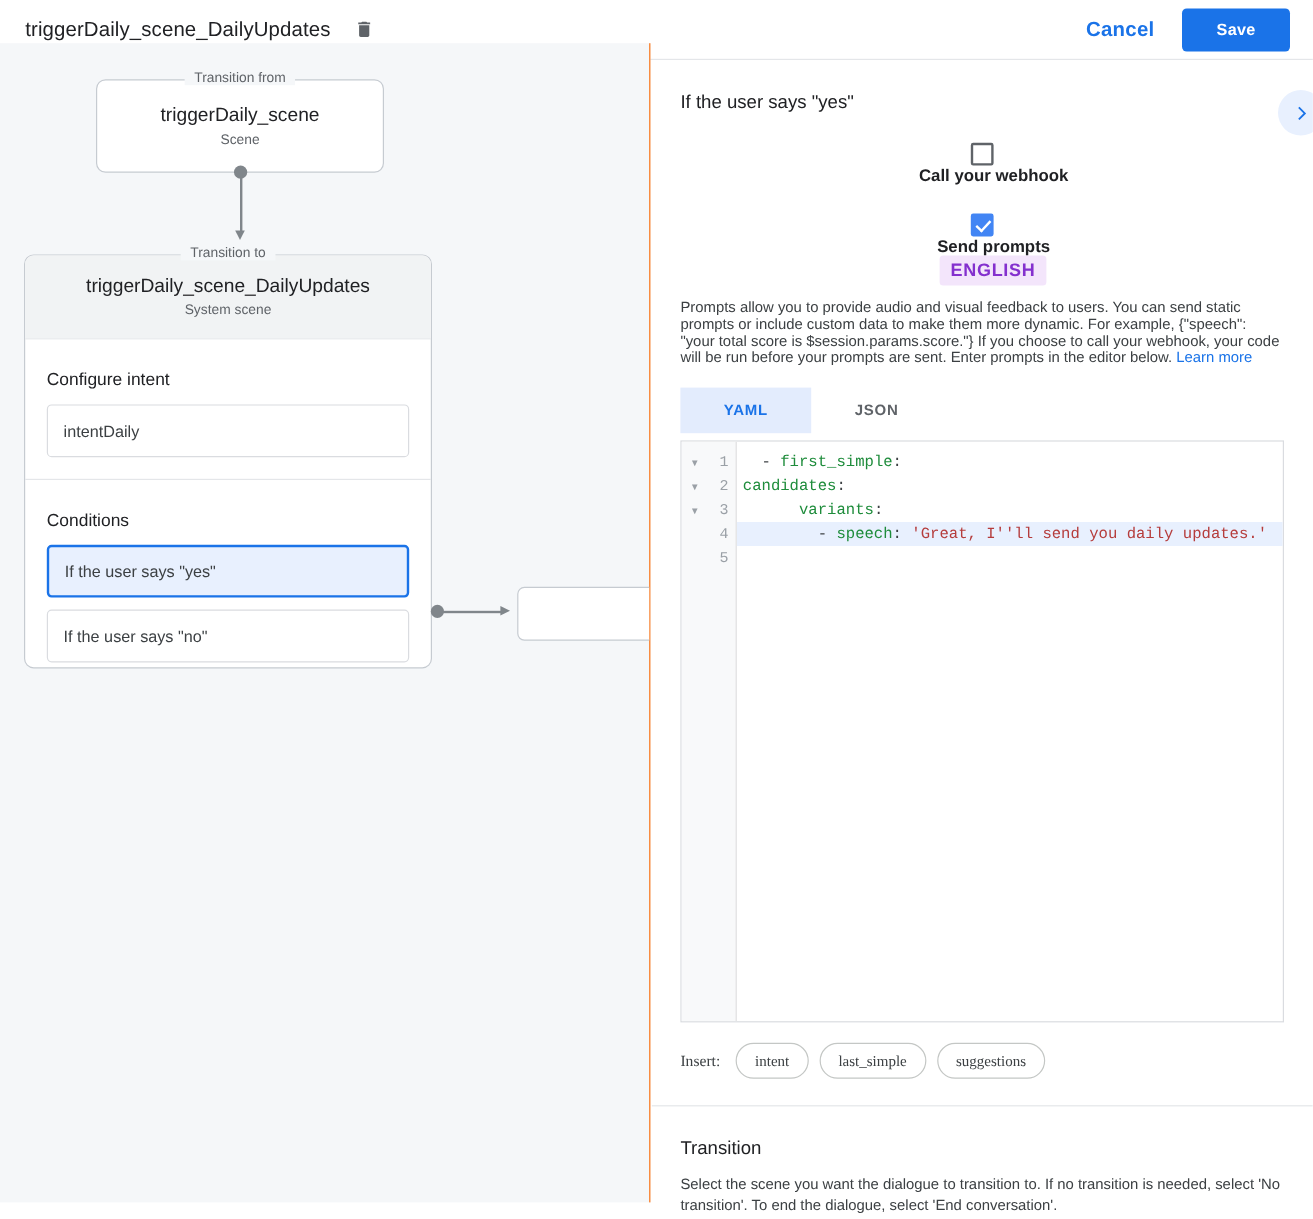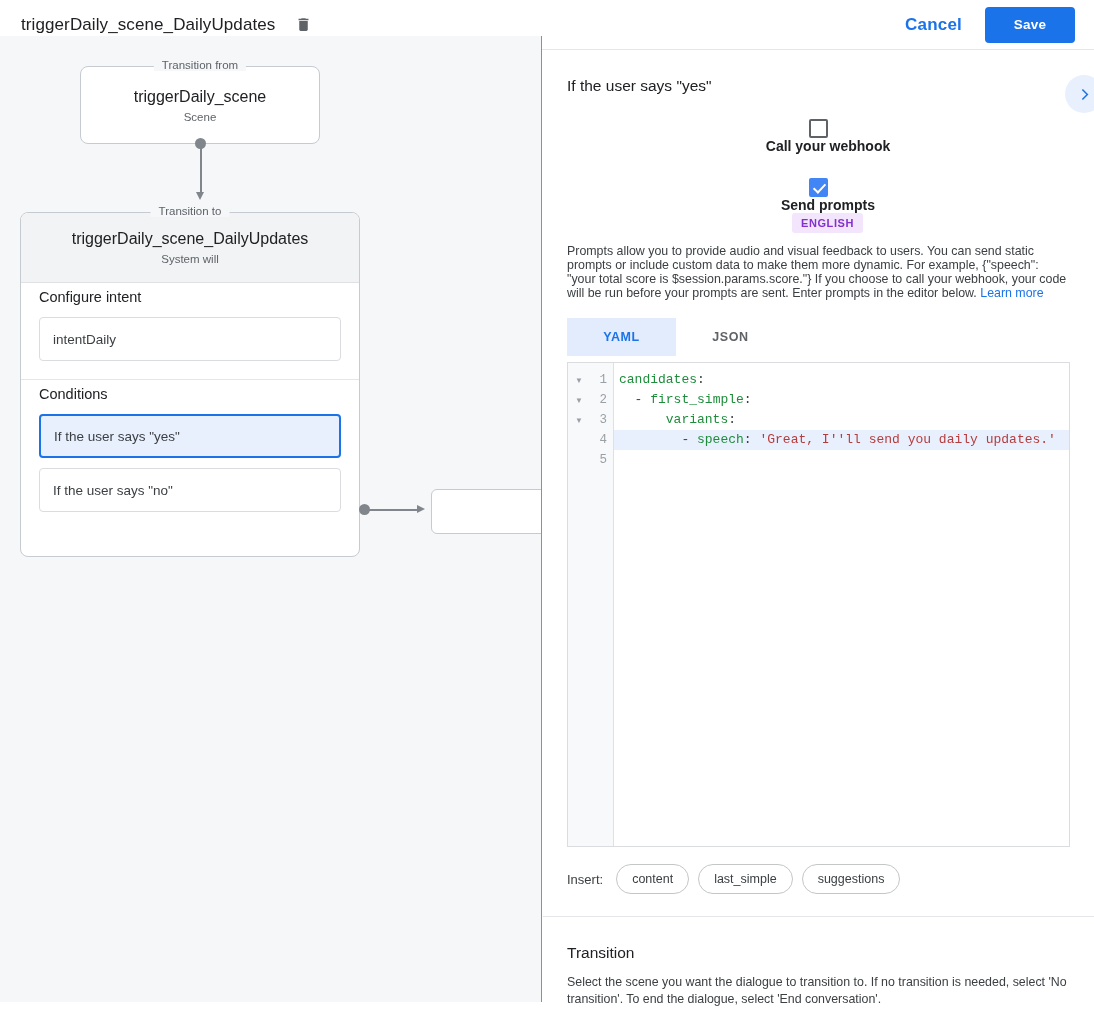--- a/index.html
+++ b/index.html
@@ -72,21 +72,21 @@
 
   
   .to-group {
     left: 20px; top: 176px; width: 340px; height: 345px; background: #ffffff;
   }
   .to-header {
     height: 70px; background: #f1f3f4; border-radius: 7px 7px 0 0;
     border-bottom: 1px solid #dfe1e5;
     display: flex; flex-direction: column; align-items: center; justify-content: center;
   }
-  .sect { padding: 6px 18px 18px 18px; }
+  .sect { padding: 26px 18px 18px 18px; }
   .sect + .sect { border-top: 1px solid #e4e6e9; }
   .sect-label { font-size: 14.5px; color: #202124; margin-bottom: 12px; }
   .field-box {
     height: 44px; border: 1px solid #dadce0; border-radius: 4px; background: #fff;
     display: flex; align-items: center; padding: 0 13px; font-size: 13.5px; color: #3c4043;
   }
   .cond-box {
     height: 44px; border: 1px solid #dadce0; border-radius: 4px; background: #fff;
     display: flex; align-items: center; padding: 0 13px; font-size: 13.5px; color: #3c4043;
     margin-bottom: 10px; cursor: pointer;
@@ -128,21 +128,21 @@
     width: 19px; height: 19px; border: 2px solid #5f6368; border-radius: 2px;
     background: #fff; cursor: pointer; flex: 0 0 auto;
   }
   .cbox.checked { background: #4285f4; border-color: #4285f4; position: relative; }
   .cbox.checked::after {
     content: ""; position: absolute; left: 4.5px; top: 1px; width: 5px; height: 10px;
     border: solid #fff; border-width: 0 2.2px 2.2px 0; transform: rotate(43deg);
   }
   .cblabel { margin-left: 19px; font-size: 14px; font-weight: bold; color: #202124; }
   .lang-badge {
-    margin-left: 18px; background: #f3e5fb; color: #8430ce; font-size: 11px;
+    margin-left: 18px; background: #f3e5fb; color: #8430ce; font-size: 15px;
     font-weight: bold; letter-spacing: .6px; padding: 4px 9px; border-radius: 3px;
   }
 
   .desc {
     margin-top: 11px; font-size: 12.4px; line-height: 14px; color: #3c4043;
     max-width: 512px;
   }
   .desc a { color: #1a73e8; text-decoration: none; }
 
   
@@ -173,21 +173,21 @@
   .code-col { flex: 1; padding-top: 7px; overflow: hidden; position: relative; }
   .cline {
     height: 20px; line-height: 20px; font-size: 13px; white-space: pre;
     font-family: "Liberation Mono", monospace; padding-left: 5px;
   }
   .cline.hl { background: #e8f0fe; }
   .k { color: #1e8c3b; }
   .p { color: #3c4043; }
   .s { color: #b53c3c; }
 
-  .insert-row { display: flex; align-items: center; margin-top: 17px; padding-bottom: 22px; }
+  .insert-row { display: flex; align-items: center; margin-top: 17px; padding-bottom: 22px; font-family: Liberation Serif, serif; }
   .insert-label { font-size: 13px; color: #3c4043; margin-right: 13px; }
   .chip {
     border: 1px solid #c4c7c5; border-radius: 15px; height: 30px; padding: 0 15px;
     display: flex; align-items: center; font-size: 12.5px; color: #3c4043;
     background: #fff; cursor: pointer; margin-right: 9px; font-family: inherit;
   }
 
   .hr { height: 1px; background: #e4e6e9; width: 100%; }
 
   .t-title { font-size: 15.5px; color: #202124; margin-top: 27px; }
@@ -229,21 +229,21 @@
   <div class="arrow-wrap">
     <div class="dot"></div>
     <div class="v-line"></div>
     <div class="v-head"></div>
   </div>
 
   <div class="group-box to-group">
     <span class="group-legend">Transition to</span>
     <div class="to-header">
       <span class="node-title">triggerDaily_scene_DailyUpdates</span>
-      <span class="node-sub">System will</span>
+      <span class="node-sub">System scene</span>
     </div>
 
     <div class="sect">
       <div class="sect-label">Configure intent</div>
       <div class="field-box">intentDaily</div>
     </div>
 
     <div class="sect">
       <div class="sect-label">Conditions</div>
       <div class="cond-box selected">If the user says "yes"</div>
@@ -300,31 +300,31 @@
         <div class="fold"></div>
       </div>
       <div class="num-col">
         <div class="num">1</div>
         <div class="num">2</div>
         <div class="num">3</div>
         <div class="num">4</div>
         <div class="num">5</div>
       </div>
       <div class="code-col" id="code-col">
+          <div class="cline"><span class="p">  - </span><span class="k">first_simple</span><span class="p">:</span></div>
           <div class="cline"><span class="k">candidates</span><span class="p">:</span></div>
-          <div class="cline"><span class="p">  - </span><span class="k">first_simple</span><span class="p">:</span></div>
           <div class="cline"><span class="p">      </span><span class="k">variants</span><span class="p">:</span></div>
           <div class="cline hl"><span class="p">        - </span><span class="k">speech</span><span class="p">: </span><span class="s">'Great, I''ll send you daily updates.'</span></div>
           <div class="cline"></div>
         </div>
     </div>
 
     <div class="insert-row">
       <span class="insert-label">Insert:</span>
-      <button class="chip">content</button>
+      <button class="chip">intent</button>
       <button class="chip">last_simple</button>
       <button class="chip">suggestions</button>
     </div>
   </div>
 
   <div class="hr"></div>
 
   <div class="rsection">
     <div class="t-title">Transition</div>
     <div class="t-desc">Select the scene you want the dialogue to transition to. If no transition is needed, select 'No transition'. To end the dialogue, select 'End conversation'.</div>

